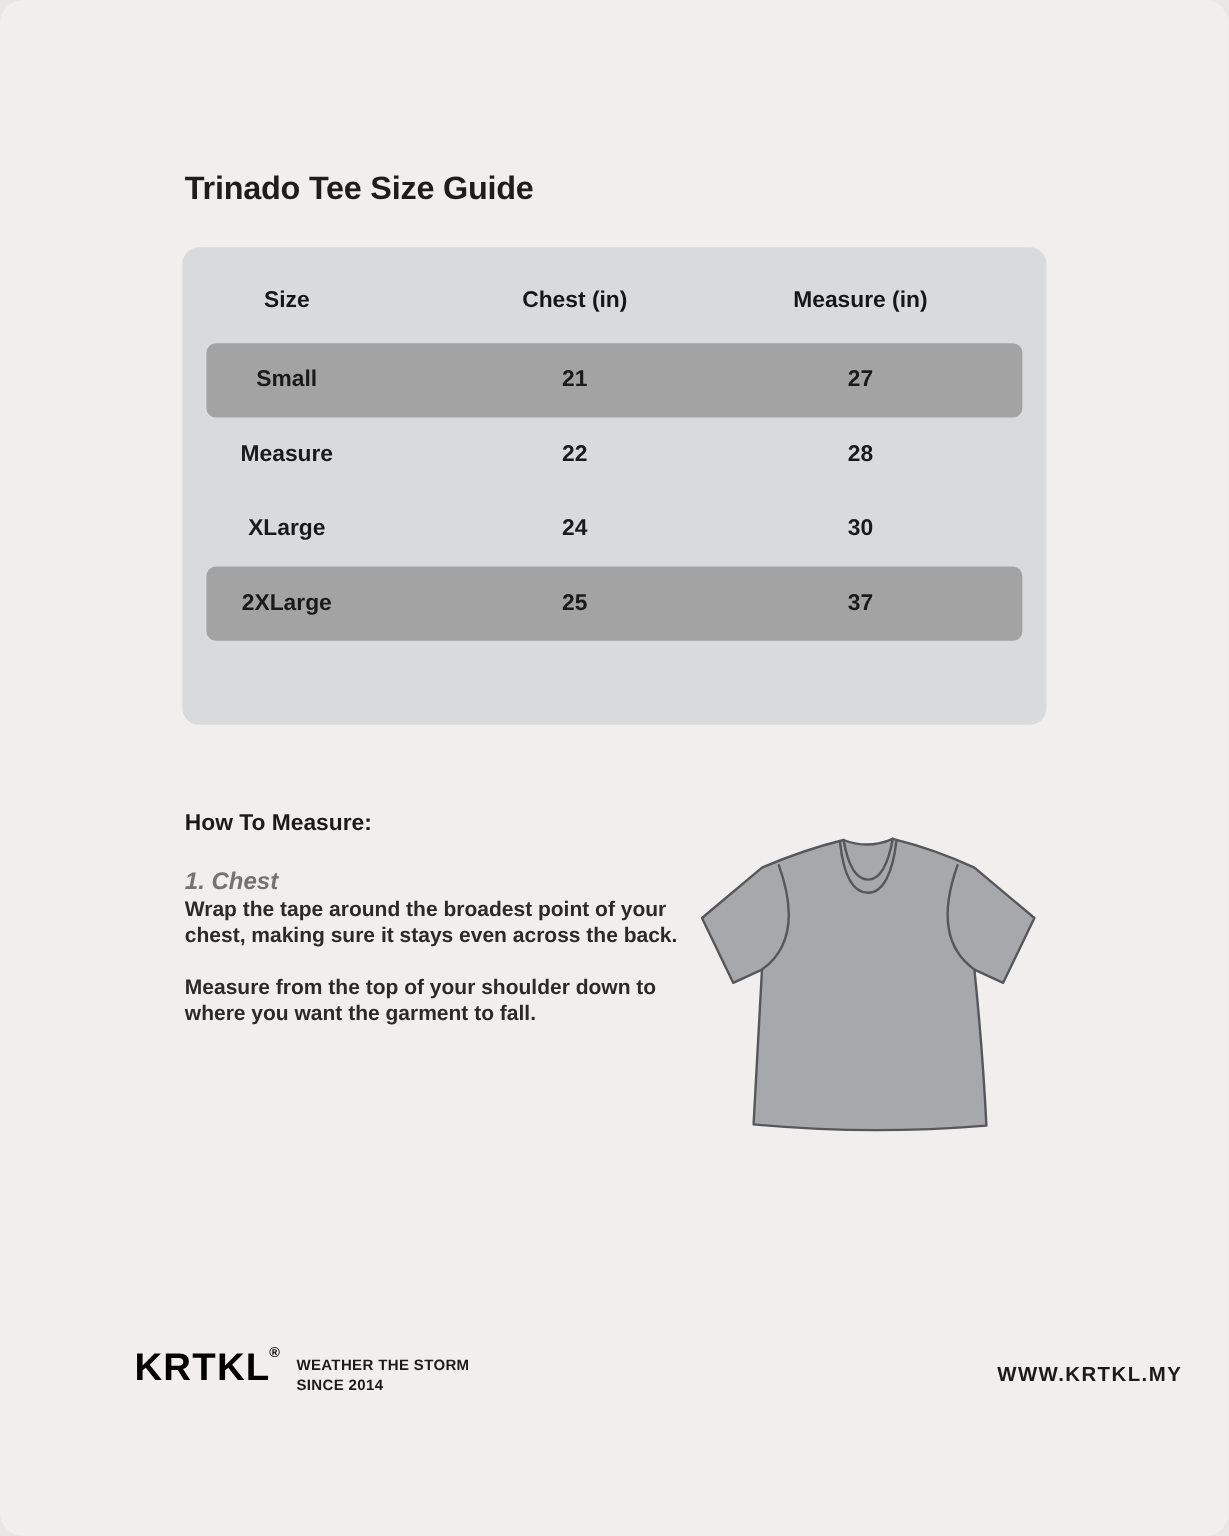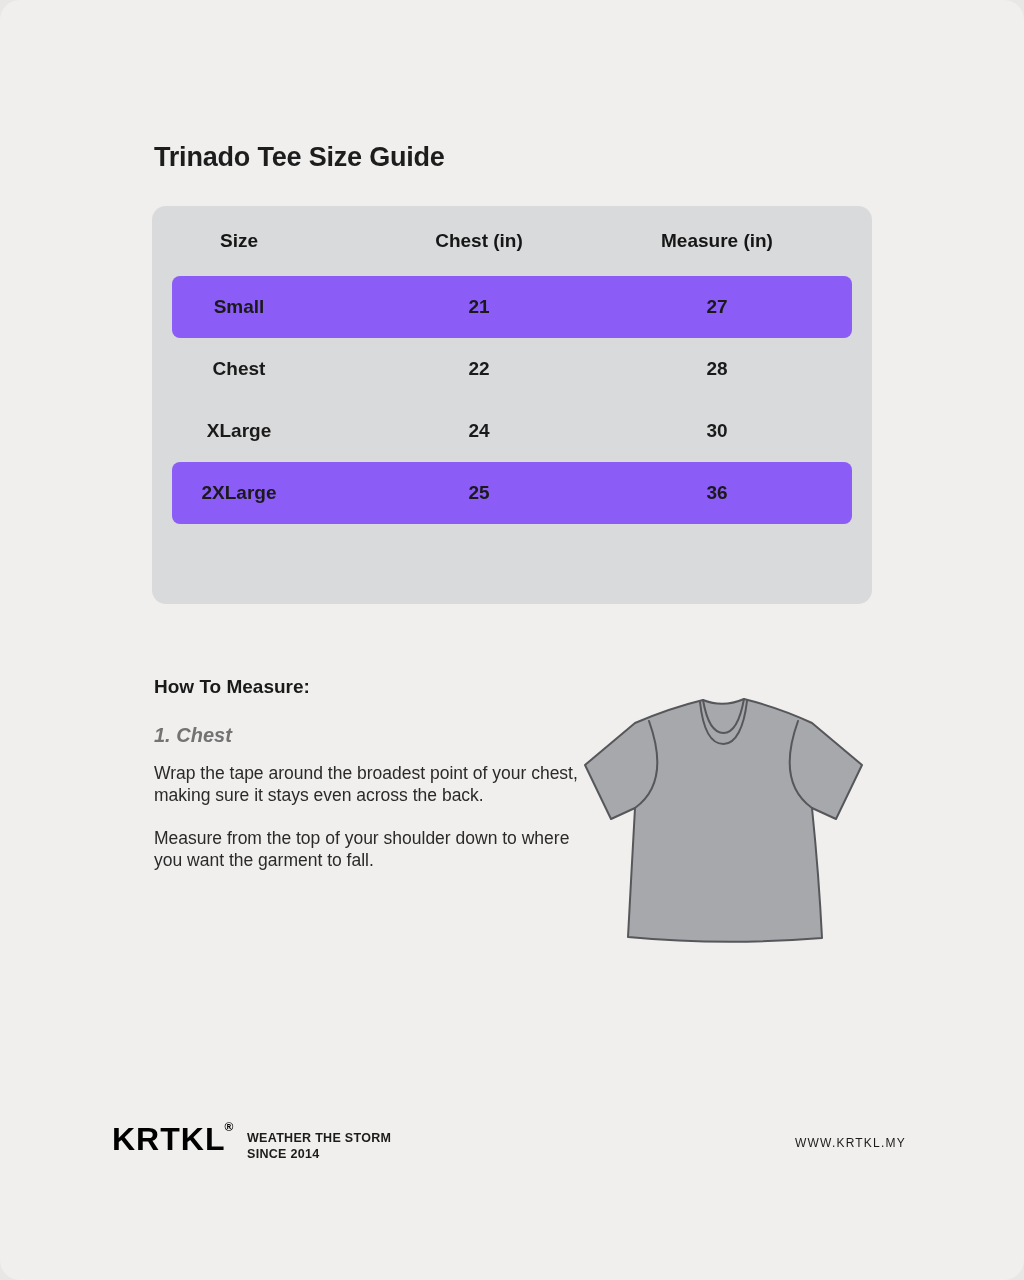--- a/index.html
+++ b/index.html
@@ -29,42 +29,42 @@
 
   
   .table-card {
     position: absolute;
     left: 152px;
     top: 206px;
     width: 720px;
     height: 398px;
     background: #d9dadb;
     border-radius: 14px;
-    padding: 0 20px;
+    padding: 10px 20px;
   }
   .t-grid {
     display: grid;
     grid-template-columns: 134px 346px 130px 1fr;
     align-items: center;
     text-align: center;
   }
   .t-header { height: 70px; }
   .t-header .th {
     font-size: 19px;
     font-weight: 700;
     color: #161616;
   }
   .t-row {
     height: 62px;
     font-size: 19px;
     font-weight: 700;
     color: #1a1a1a;
   }
   .t-row.light {
-    background: #8b5cf6;
+    background: #a3a3a3;
     border-radius: 8px;
   }
 
   
   .measure {
     position: absolute;
     left: 154px;
     top: 676px;
     width: 432px;
   }
@@ -76,24 +76,24 @@
   }
   .step { margin-bottom: 22px; }
   .step-label {
     font-size: 20px;
     font-weight: 700;
     color: #737373;
     font-style: italic;
   }
   .step-desc {
     font-size: 17.5px;
-    font-weight: 400;
+    font-weight: 700;
     line-height: 21.5px;
     color: #2a2a2a;
-    margin-top: 16px;
+    margin-top: 0;
   }
 
   
   .tee {
     position: absolute;
     left: 575px;
     top: 665px;
     width: 320px;
     height: 300px;
   }
@@ -122,24 +122,24 @@
     left: 247px;
     top: 1131px;
     font-size: 12.5px;
     font-weight: 700;
     letter-spacing: 0.3px;
     line-height: 15.5px;
     color: #1b1b1b;
   }
   .footer-site {
     position: absolute;
-    left: 795px;
+    left: 831px;
     top: 1136px;
-    font-size: 12px;
-    font-weight: 400;
+    font-size: 17px;
+    font-weight: 700;
     letter-spacing: 1.2px;
     color: #1b1b1b;
     white-space: nowrap;
   }
 </style>
 </head>
 <body>
 
 <div class="page">
 
@@ -153,35 +153,35 @@
       <div></div>
     </div>
 
     <div class="t-grid t-row light">
       <div>Small</div>
       <div>21</div>
       <div>27</div>
       <div></div>
     </div>
     <div class="t-grid t-row">
-      <div>Chest</div>
+      <div>Measure</div>
       <div>22</div>
       <div>28</div>
       <div></div>
     </div>
     <div class="t-grid t-row">
       <div>XLarge</div>
       <div>24</div>
       <div>30</div>
       <div></div>
     </div>
     <div class="t-grid t-row light">
       <div>2XLarge</div>
       <div>25</div>
-      <div>36</div>
+      <div>37</div>
       <div></div>
     </div>
   </div>
 
   <div class="measure">
     <div class="measure-heading">How To Measure:</div>
     <div class="step">
       <div class="step-label">1. Chest</div>
       <p class="step-desc">Wrap the tape around the broadest point of your chest, making sure it stays even across the back.</p>
     </div>

